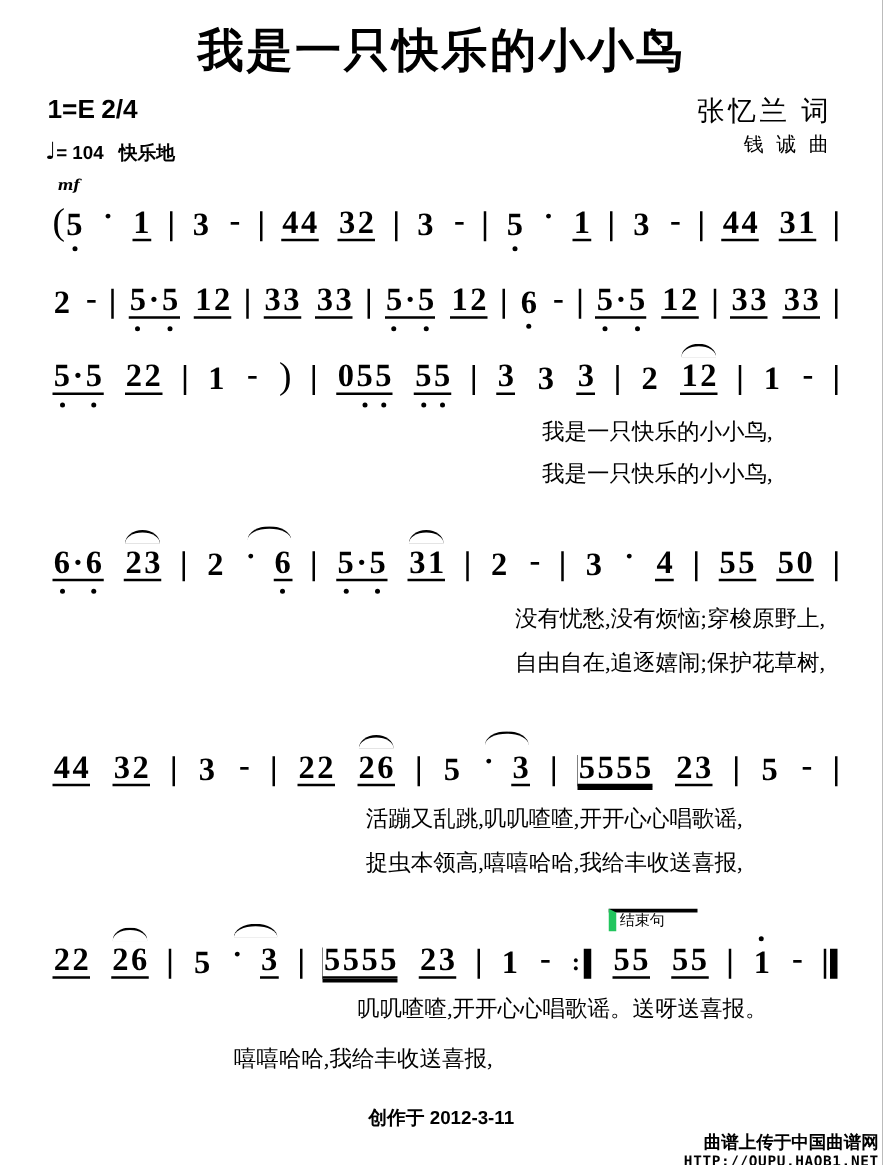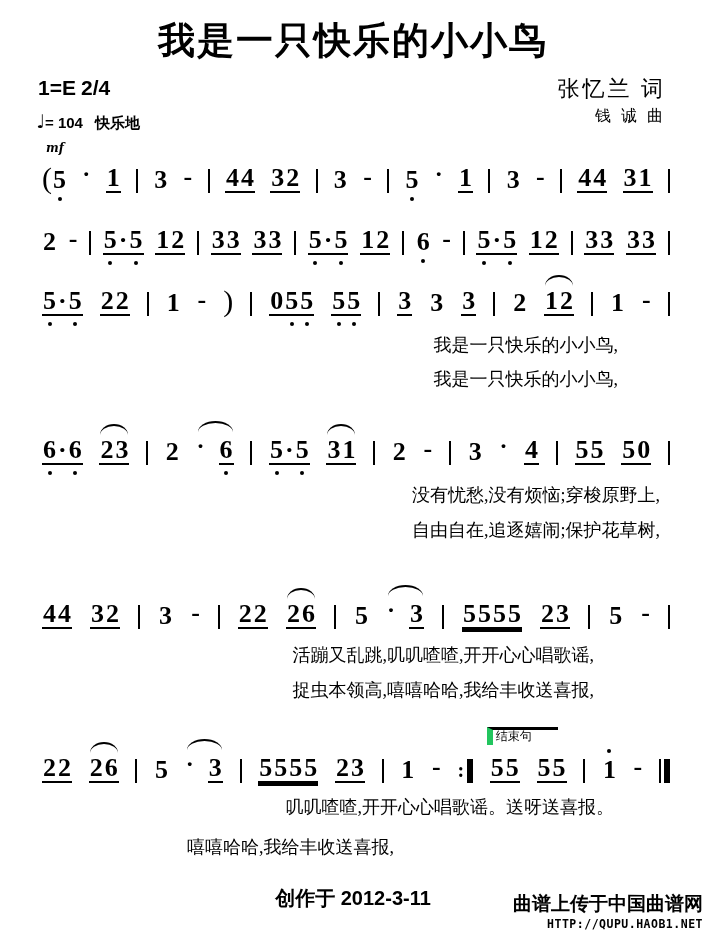--- a/index.html
+++ b/index.html
@@ -49,23 +49,23 @@
   .mf{position:absolute;top:-21px;left:4px;font-style:italic;font-weight:700;
     font-size:12px;font-family:"DejaVu Serif",serif;}
   .phrase-label{position:absolute;top:-28px;left:-3px;white-space:nowrap;
     font-size:12px;font-weight:400;font-family:"Liberation Sans",sans-serif;
     border-top:3px solid #000;border-left:6px solid #22c55e;padding:0 26px 2px 3px;line-height:1.1;}
   
   .lyric-row{position:absolute;display:flex;justify-content:flex-end;
     font-size:18px;line-height:1.1;}
   
   .created{position:absolute;left:0;right:0;top:885px;text-align:center;
-    font-size:20px;font-weight:700;font-family:"Liberation Sans",sans-serif;}
+    font-size:15px;font-weight:700;font-family:"Liberation Sans",sans-serif;}
   .watermark{position:absolute;right:3px;top:892px;text-align:right;line-height:1.3;font-weight:700;}
-  .wsite{font-size:19px;font-family:"Liberation Sans",sans-serif;}
+  .wsite{font-size:14px;font-family:"Liberation Sans",sans-serif;margin-top:12px;}
   .wurl{font-size:11.5px;font-family:"DejaVu Sans Mono",monospace;letter-spacing:0.5px;padding-left:16px;}
 </style>
 </head>
 <body>
 
 <div class="page" id="page">
   <h1 class="title">我是一只快乐的小小鸟</h1>
 
   <div class="keytime">
     <span>1=E</span><span class="timesig">2/4</span>

